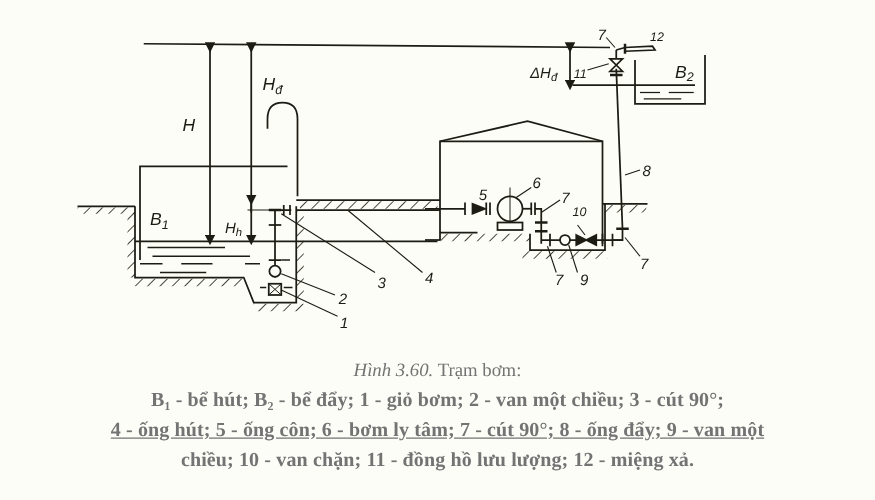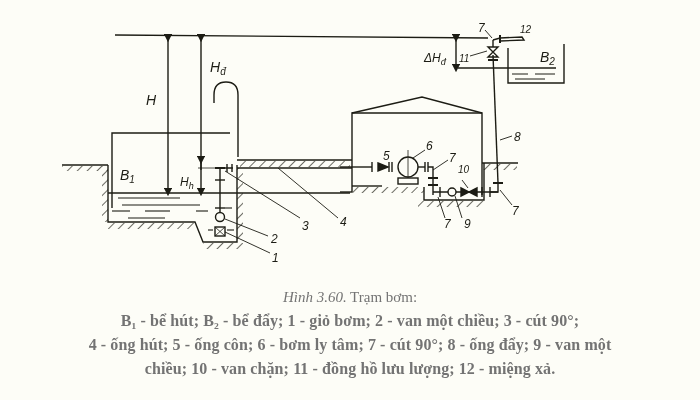--- a/index.html
+++ b/index.html
@@ -12,21 +12,21 @@
   #diagram { position: absolute; left: 0; top: 0; width: 700px; height: 290px; }
   .lbl { font-family: "Liberation Sans", sans-serif; font-style: italic; fill: #1c1c14; }
   .cap {
     position: absolute; left: 0; width: 700px; text-align: center;
     color: #737373; font-family: "Liberation Serif", serif;
   }
   #cap-title { top: 289px; font-size: 15px; }
   #cap-title .fig-num { font-style: italic; }
   .cap-line { font-size: 16px; font-weight: bold; letter-spacing: 0.1px; }
   #cap-l1 { top: 312px; }
-  #cap-l2 { top: 336px; }
+  #cap-l2 { top: 336px; text-decoration: underline; }
   #cap-l3 { top: 360px; }
 </style>
 </head>
 <body>
 
 <svg id="diagram" viewBox="0 0 700 290" xmlns="http://www.w3.org/2000/svg">
   <defs>
     <pattern id="hatch" width="7" height="7" patternUnits="userSpaceOnUse" patternTransform="rotate(45)">
       <line x1="0" y1="0" x2="0" y2="7" stroke="#1c1c14" stroke-width="1.3"></line>
     </pattern>

